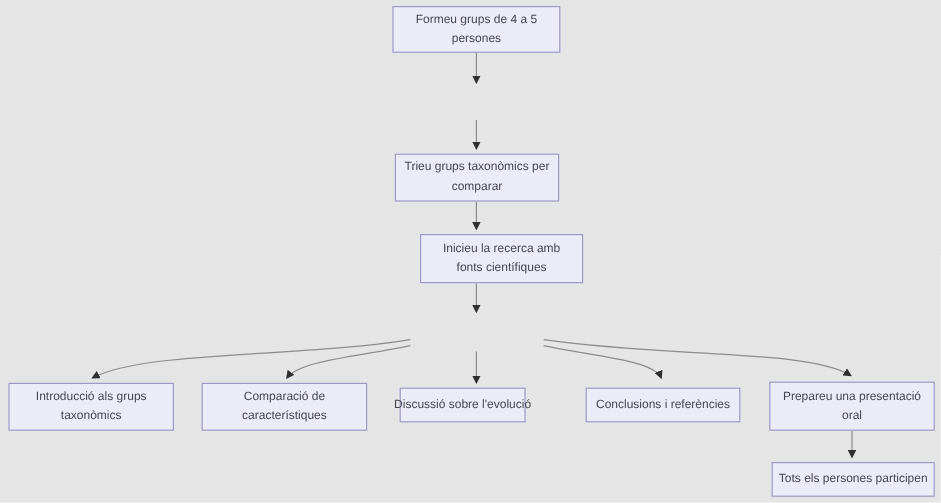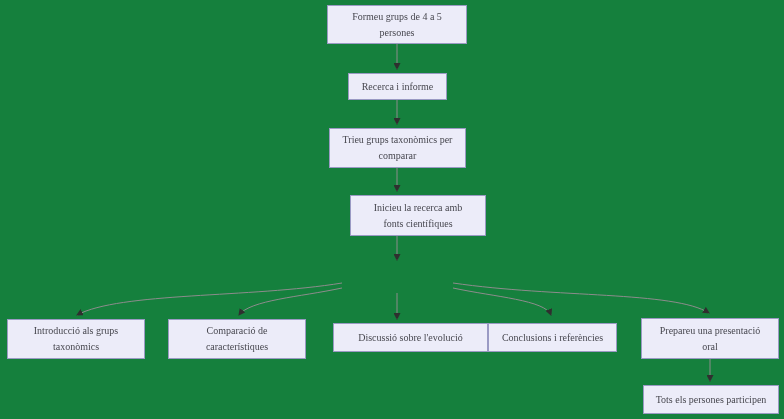--- a/index.html
+++ b/index.html
@@ -1,21 +1,21 @@
 <!DOCTYPE html>
 <html><head>
 <meta charset="utf-8">
 <style>
   html, body { margin: 0; padding: 0; background: #ffffff; }
   .canvas {
     position: relative;
     width: 784px;
     height: 419px;
-    background: #15803d;
-    font-family: Liberation Serif, serif;
+    background: #e5e5e5;
+    font-family: Liberation Sans, sans-serif;
     overflow: hidden;
   }
   .edges {
     position: absolute;
     left: 0; top: 0;
     width: 784px; height: 419px;
   }
   .node {
     position: absolute;
     box-sizing: border-box;
@@ -30,21 +30,21 @@
     text-align: center;
     white-space: pre;
   }
   #n-formeu      { left: 327px; top: 5px;   width: 140px; height: 39px; }
   #n-recerca     { left: 348px; top: 73px;  width: 99px;  height: 27px; }
   #n-trieu       { left: 329px; top: 128px; width: 137px; height: 40px; }
   #n-inicieu     { left: 328px; top: 195px; width: 136px; height: 41px; margin-left: 22px; }
   #n-redacteu    { left: 342px; top: 264px; width: 111px; height: 29px; }
   #n-introduccio { left: 7px;   top: 319px; width: 138px; height: 40px; }
   #n-comparacio  { left: 168px; top: 319px; width: 138px; height: 40px; }
-  #n-discussio   { left: 333px; top: 323px; width: 155px; height: 29px; }
+  #n-discussio   { left: 333px; top: 323px; width: 105px; height: 29px; }
   #n-conclusions { left: 488px; top: 323px; width: 129px; height: 29px; }
   #n-prepareu    { left: 641px; top: 318px; width: 138px; height: 41px; }
   #n-tots        { left: 643px; top: 385px; width: 136px; height: 29px; }
 </style>
 </head>
 <body>
 
 <div class="canvas">
 
   <svg class="edges" viewBox="0 0 784 419" xmlns="http://www.w3.org/2000/svg">
@@ -62,21 +62,20 @@
       <path d="M710 359 L710 381" marker-end="url(#arrow)"></path>
       <path d="M342 283 C 250 298, 120 292, 77 315" marker-end="url(#arrow)"></path>
       <path d="M342 288 C 300 297, 250 300, 239 315" marker-end="url(#arrow)"></path>
       <path d="M453 288 C 495 297, 545 300, 551 315" marker-end="url(#arrow)"></path>
       <path d="M453 283 C 556 298, 674 291, 709 313" marker-end="url(#arrow)"></path>
     </g>
   </svg>
 
   <div class="node" id="n-formeu">Formeu grups de 4 a 5
 persones</div>
-  <div class="node" id="n-recerca">Recerca i informe</div>
   <div class="node" id="n-trieu">Trieu grups taxonòmics per
 comparar</div>
   <div class="node" id="n-inicieu">Inicieu la recerca amb
 fonts científiques</div>
   <div class="node" id="n-introduccio">Introducció als grups
 taxonòmics</div>
   <div class="node" id="n-comparacio">Comparació de
 característiques</div>
   <div class="node" id="n-discussio">Discussió sobre l'evolució</div>
   <div class="node" id="n-conclusions">Conclusions i referències</div>

